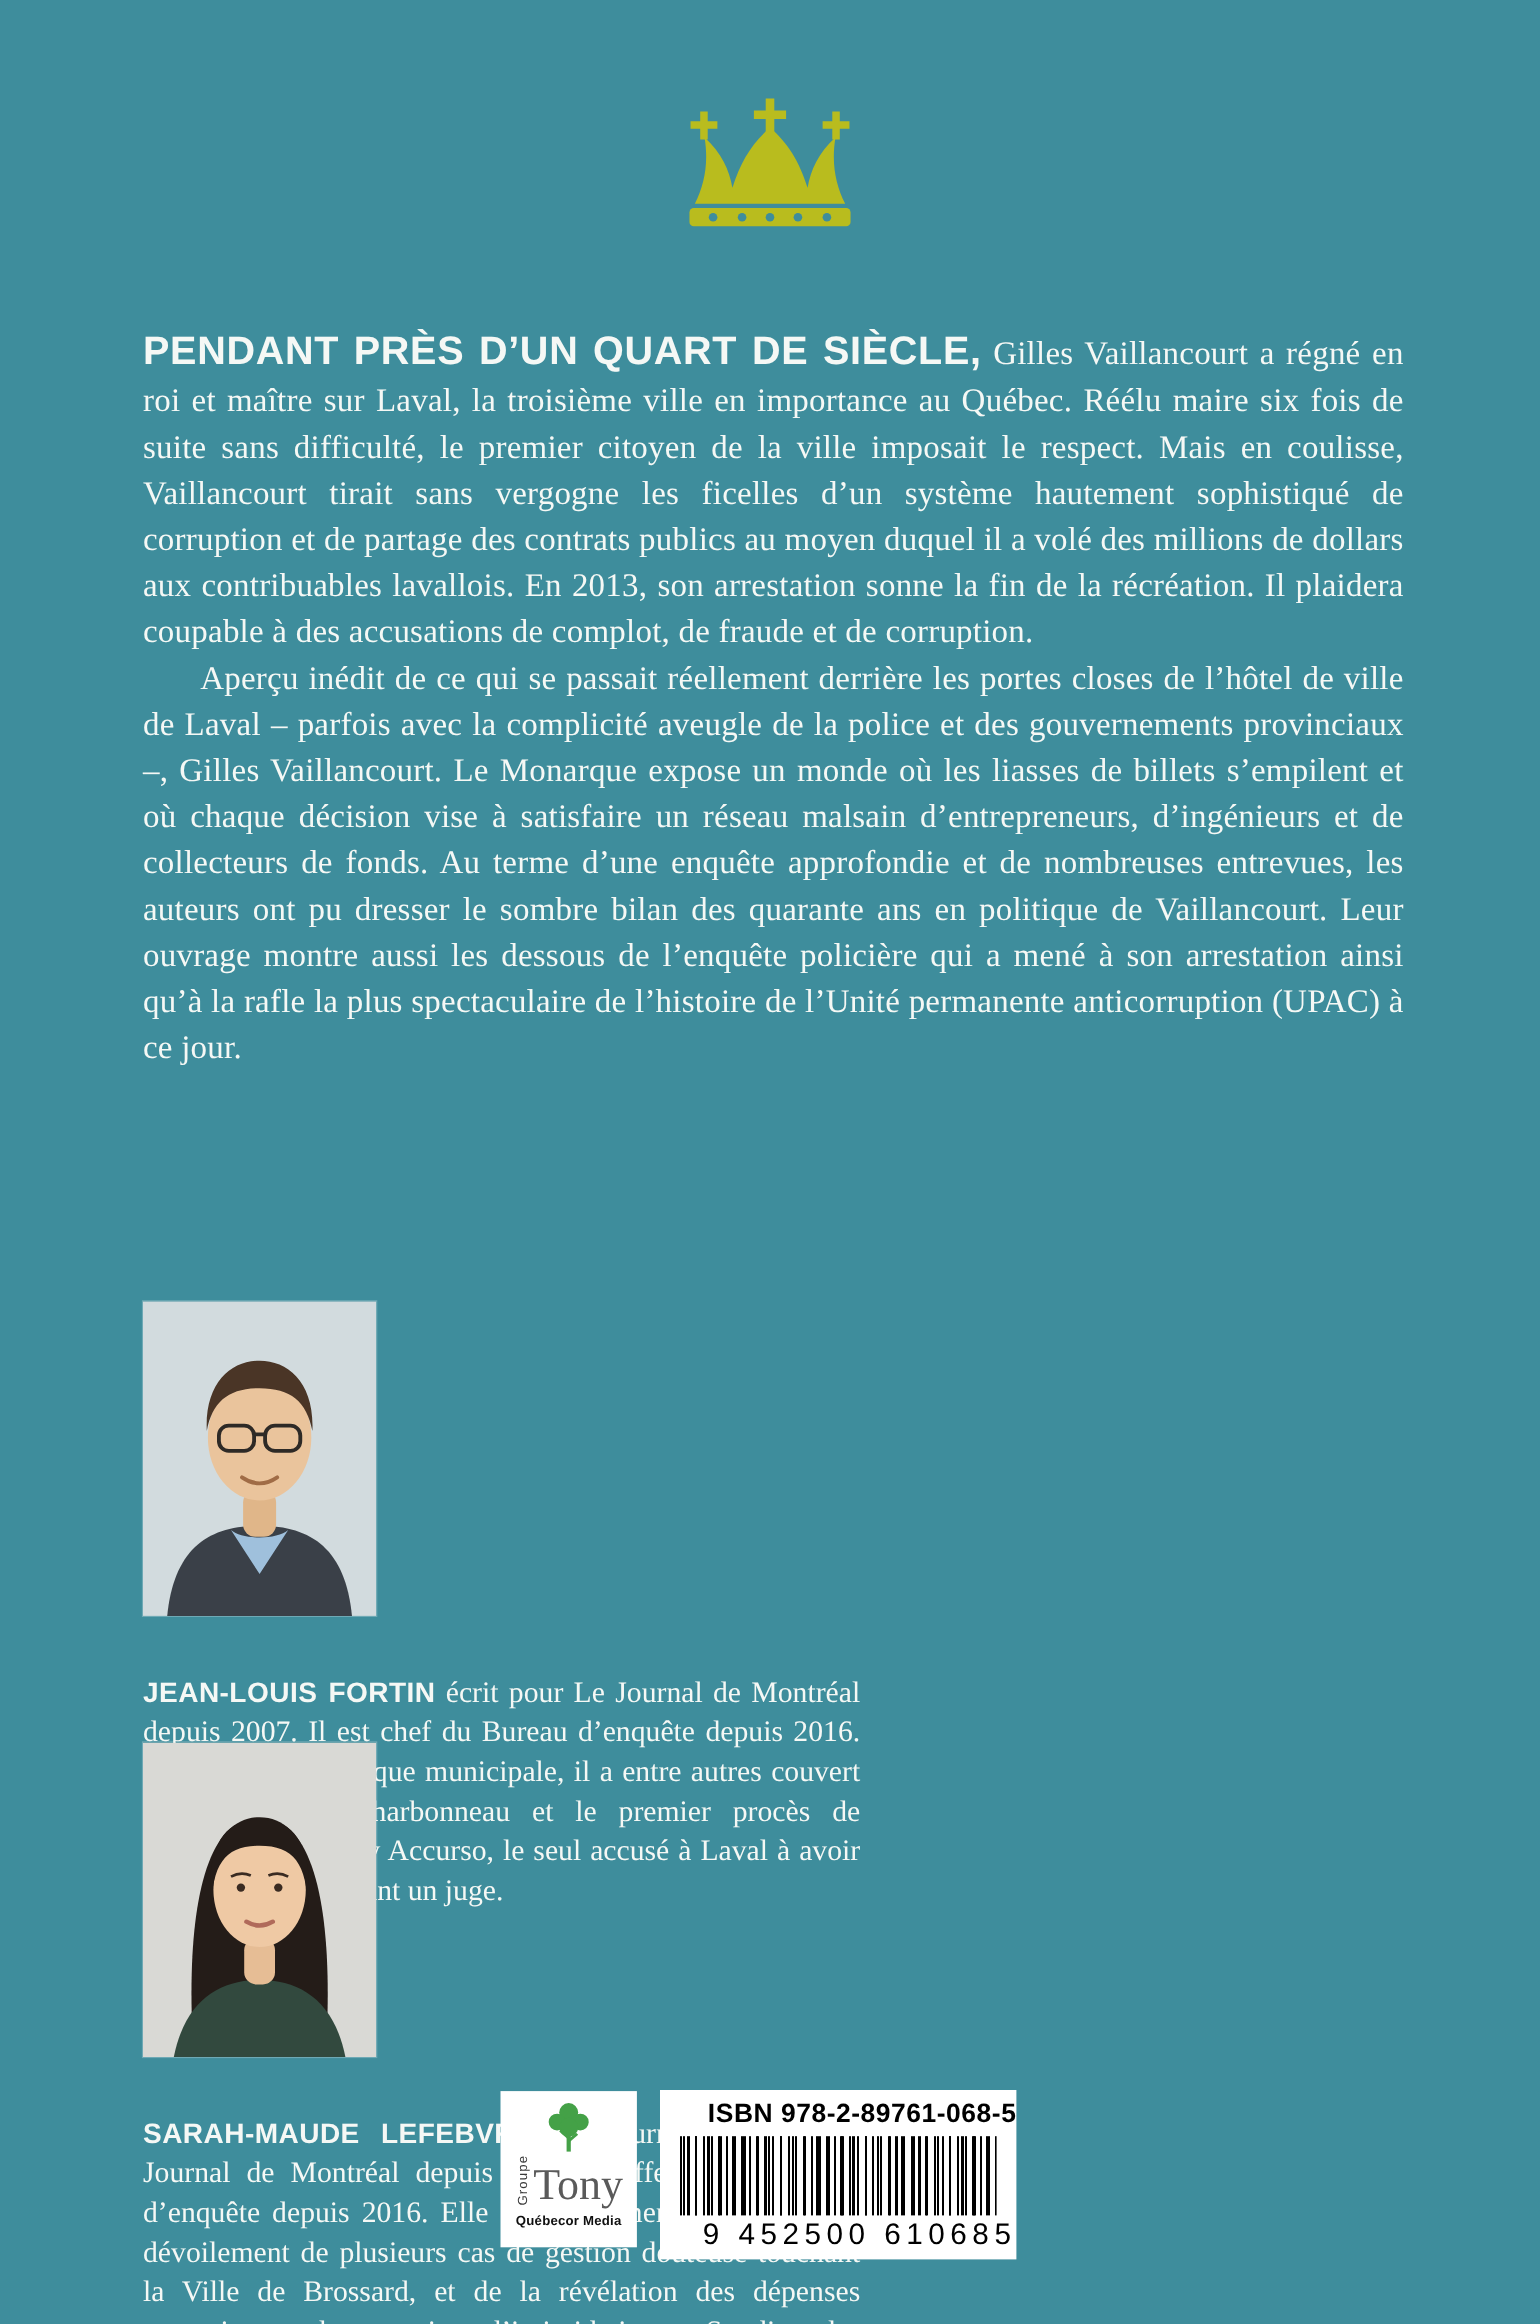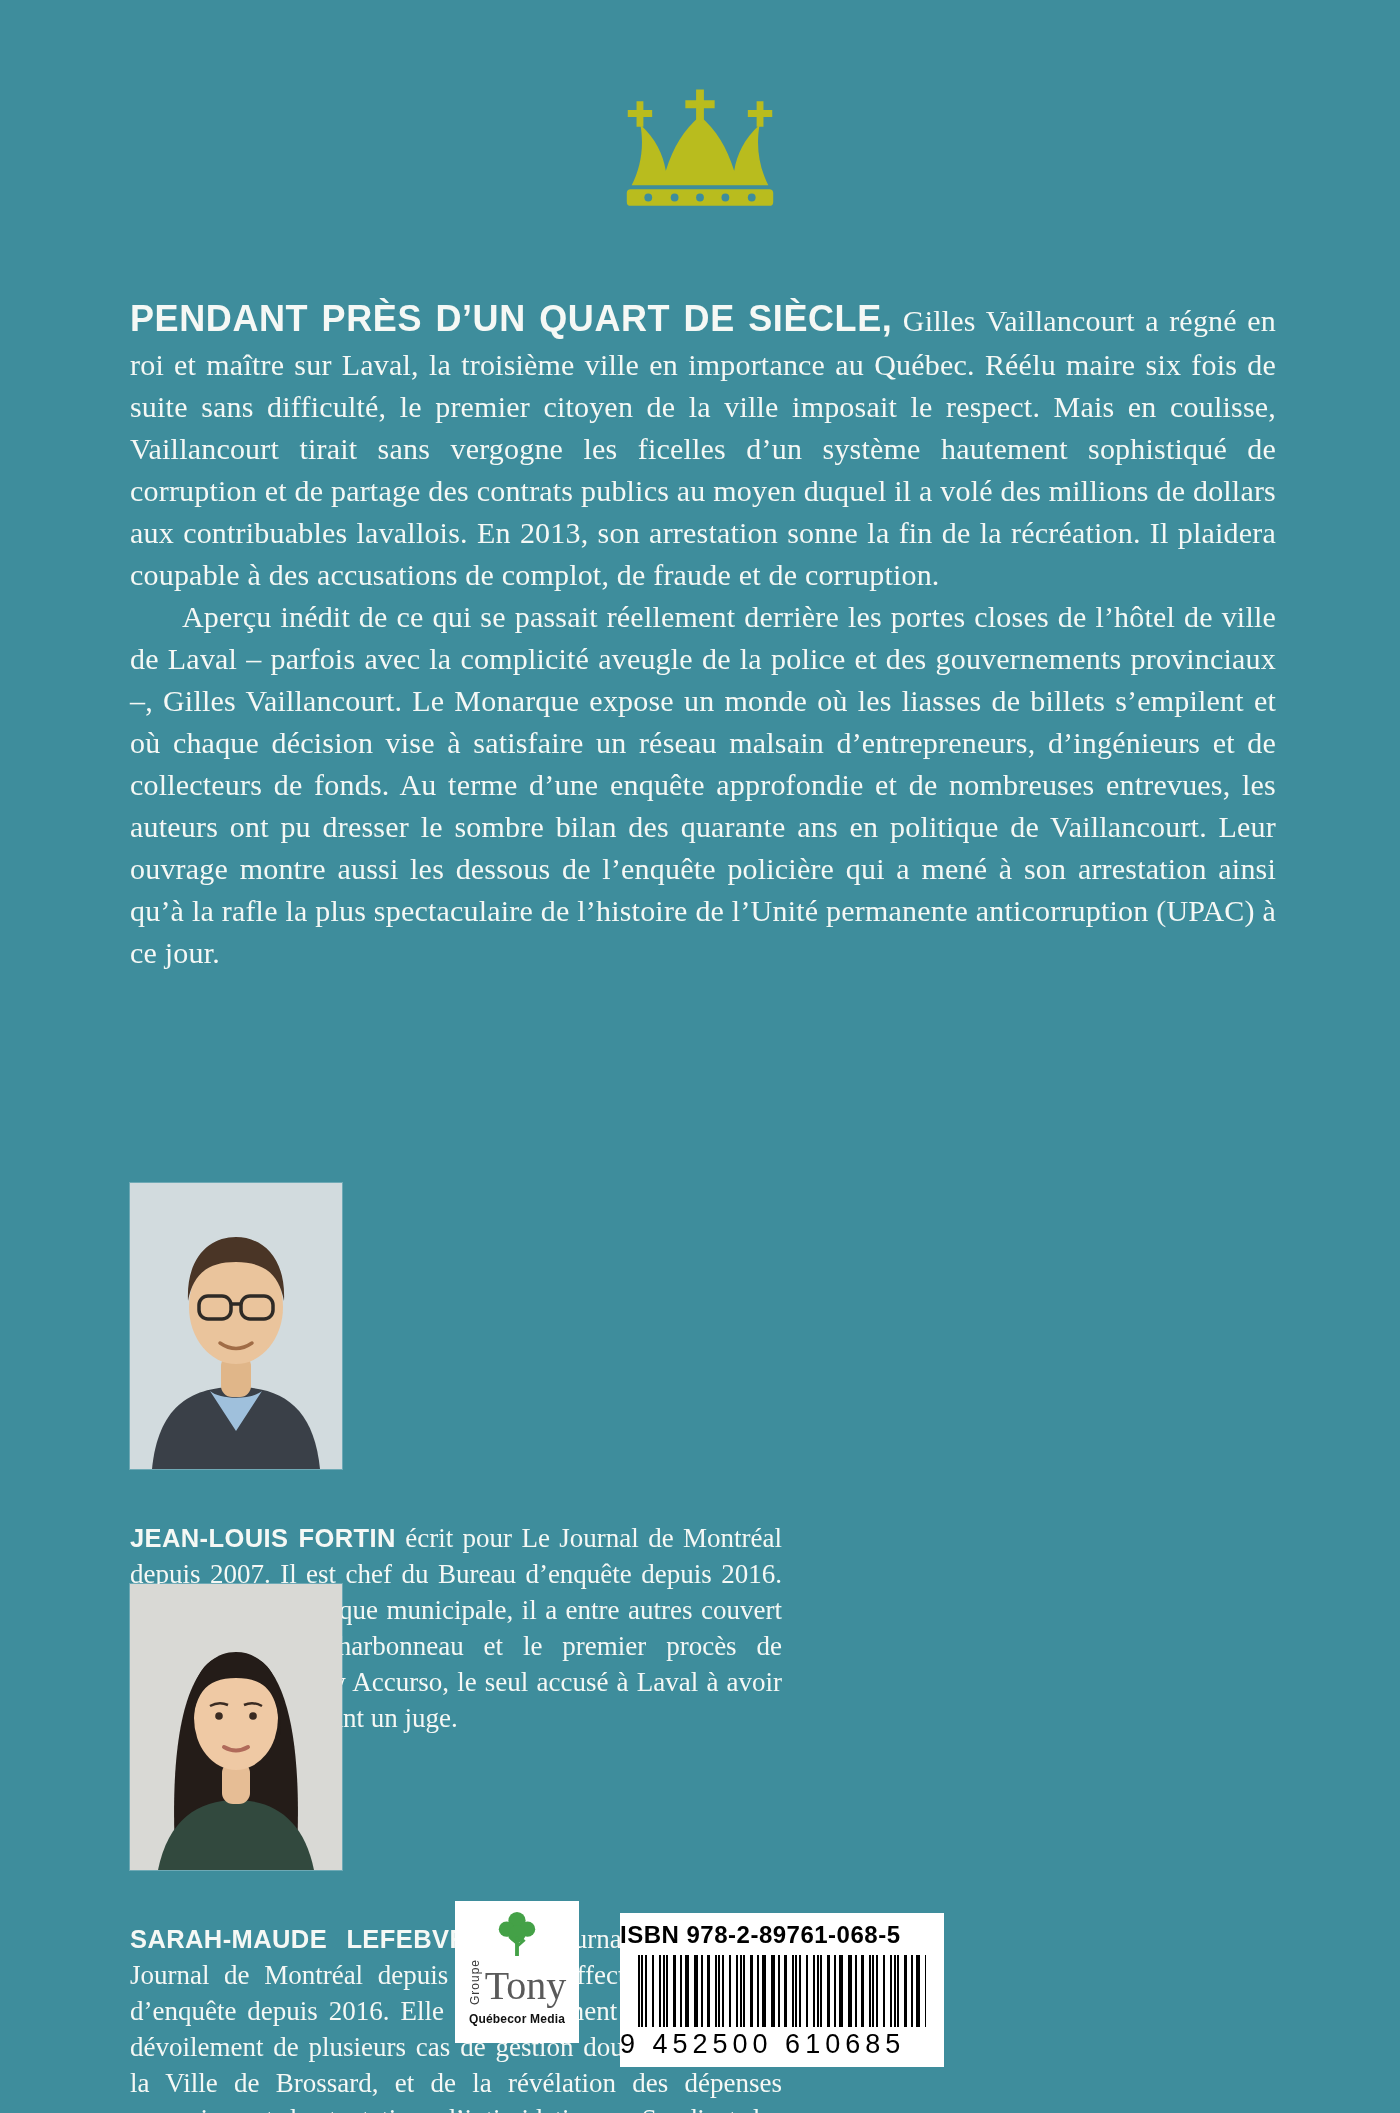--- a/index.html
+++ b/index.html
@@ -65,22 +65,22 @@
   .livre-label {
     font-family: "Liberation Serif", serif; font-size: 40px;
     color: #5a5a5a; line-height: 0.95;
   }
   .quebecor-label {
     font-family: "Liberation Sans", sans-serif; font-size: 12px;
     font-weight: 700; color: #101010; margin-top: 7px; letter-spacing: 0.2px; text-align: center;
   }
 
   .isbn-box {
-    position: absolute; left: 600px; top: 13px; width: 324px; height: 154px;
-    background: #ffffff; color: #000; text-align: left; padding-top: 8px; margin-left: 20px;
+    position: absolute; left: 600px; top: 0; width: 324px; height: 154px;
+    background: #ffffff; color: #000; text-align: right; padding-top: 8px;
   }
   .isbn-label {
     font-family: "Liberation Sans", sans-serif; font-weight: 700;
     font-size: 24px; letter-spacing: 0.5px;
   }
   .barcode-bars {
     height: 72px; margin: 6px 18px 0;
     background-color: #ffffff;
     background-image:
       repeating-linear-gradient(90deg, #000 0 2px, transparent 2px 7px),

